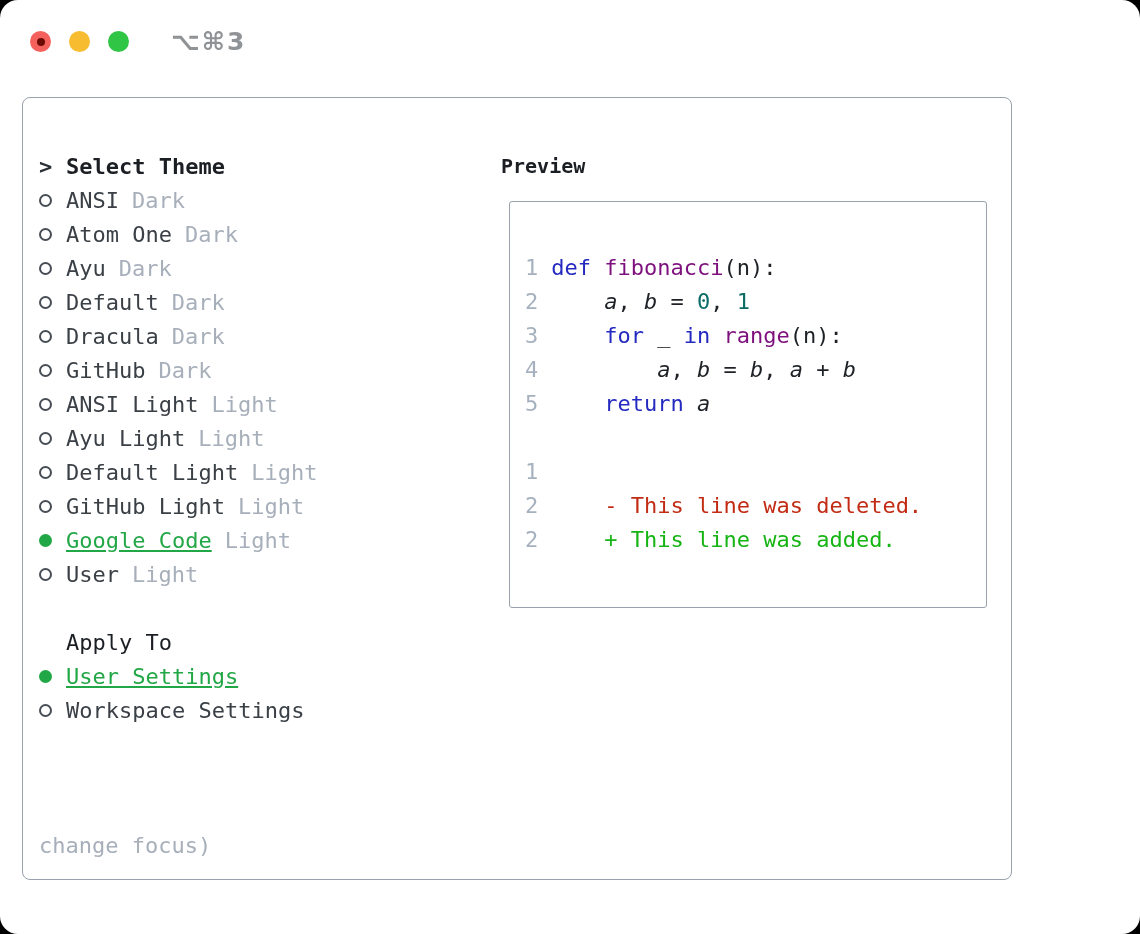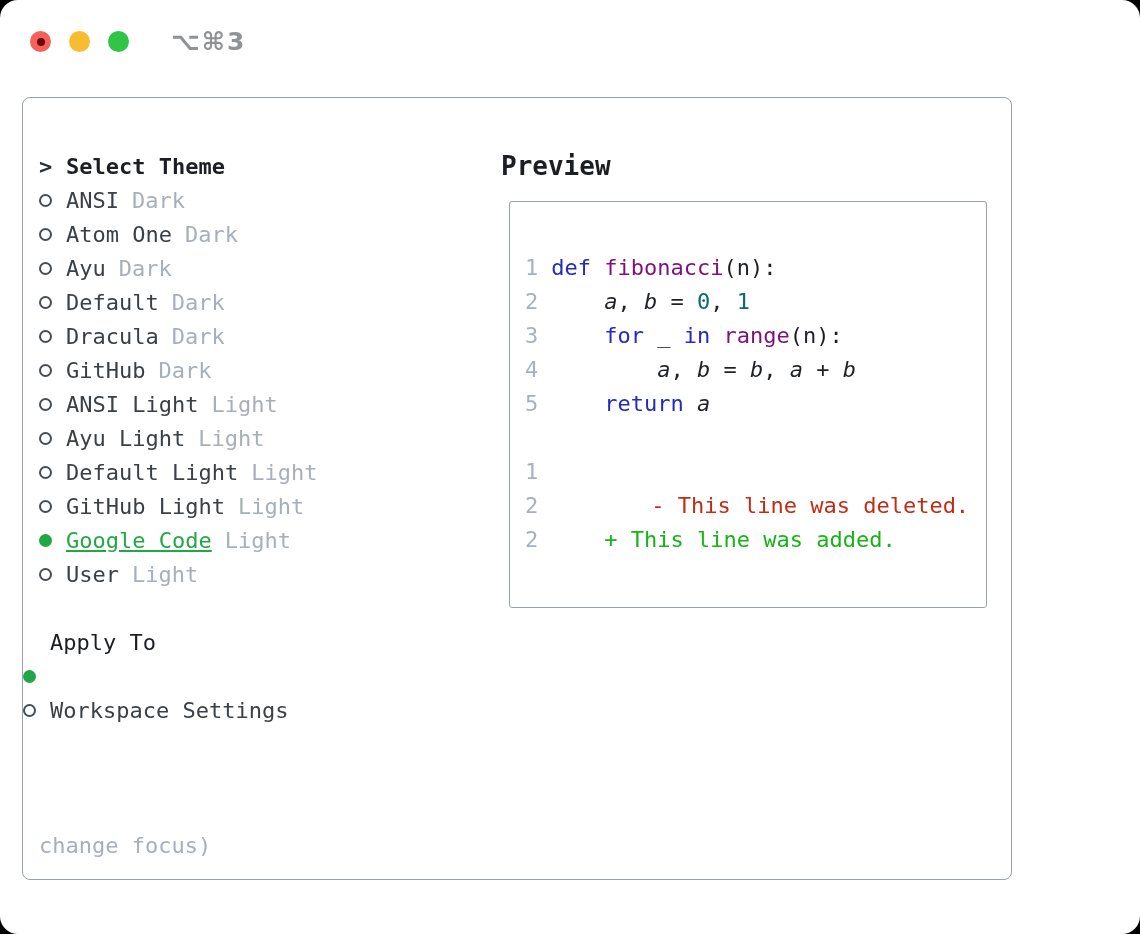--- a/index.html
+++ b/index.html
@@ -48,42 +48,42 @@
     border:1.5px solid var(--border);border-radius:8px;background:var(--window_bg);
   }
   .row{display:flex;align-items:center;height:34px;font-size:22px;color:var(--list_text);white-space:pre;}
   .bullet{width:13px;height:13px;border-radius:50%;border:2px solid #474d55;margin-right:14px;flex:0 0 13px;}
   .row.selected .bullet{background:var(--accent_green);border-color:var(--accent_green);}
   .row.selected .name{color:var(--accent_green);text-decoration:underline;}
   .row .variant{color:var(--muted);margin-left:13px;}
   .theme-list{position:absolute;left:16px;top:51px;}
   .header-row{font-weight:bold;color:var(--header_text);}
   .header-row .prompt{width:27px;color:#2b3037;}
-  .apply-col{position:absolute;left:0;top:527px;}
+  .apply-col{position:absolute;left:16px;top:527px;}
   .apply-label{padding-left:27px;color:var(--header_text);}
   .hint{position:absolute;left:16px;top:663px;font-size:22px;line-height:34px;color:var(--hint);white-space:pre;}
   
   .preview-label{
     position:absolute;left:478px;top:51px;height:34px;display:flex;align-items:center;
-    font-size:26px;font-weight:bold;color:var(--header_text);
+    font-size:20px;font-weight:bold;color:var(--header_text);
   }
   .preview-box{
     position:absolute;left:486px;top:103px;width:478px;height:407px;
     border:1.5px solid var(--border);border-radius:3px;background:var(--window_bg);
     padding:48px 0 0 15px;overflow:hidden;
   }
   .code-line{height:34px;display:flex;align-items:center;white-space:pre;font-size:22px;color:var(--plain);}
   .ln{color:var(--line_number);margin-right:13px;min-width:13px;display:inline-block;}
   .tok-keyword{color:var(--keyword);}
   .tok-function{color:var(--function);}
   .tok-number{color:var(--number);}
   .tok-plain{color:var(--plain);}
   .tok-variable{color:var(--plain);font-style:italic;}
   .tok-context{color:var(--context);}
-  .tok-deleted{color:var(--deleted);margin-left:47px;}
+  .tok-deleted{color:var(--deleted);}
   .tok-added{color:var(--added);}
 </style>
 </head>
 <body>
 
 <div class="window">
 
   <div class="titlebar">
     <span class="dot red"></span>
     <span class="dot yellow"></span>
@@ -169,20 +169,21 @@
     <span class="bullet"></span>
     <span class="name">User</span>
     <span class="variant">Light</span>
   </div>
 </div>
 
     <div class="apply-col">
       <div class="row apply-label">Apply To</div>
       <div class="row selected">
         <span class="bullet"></span>
+        <span class="name">User Settings</span>
       </div>
       <div class="row">
         <span class="bullet"></span>
         <span class="name">Workspace Settings</span>
       </div>
     </div>
 
     <div class="hint">
       <div>change focus)</div>
     </div>

